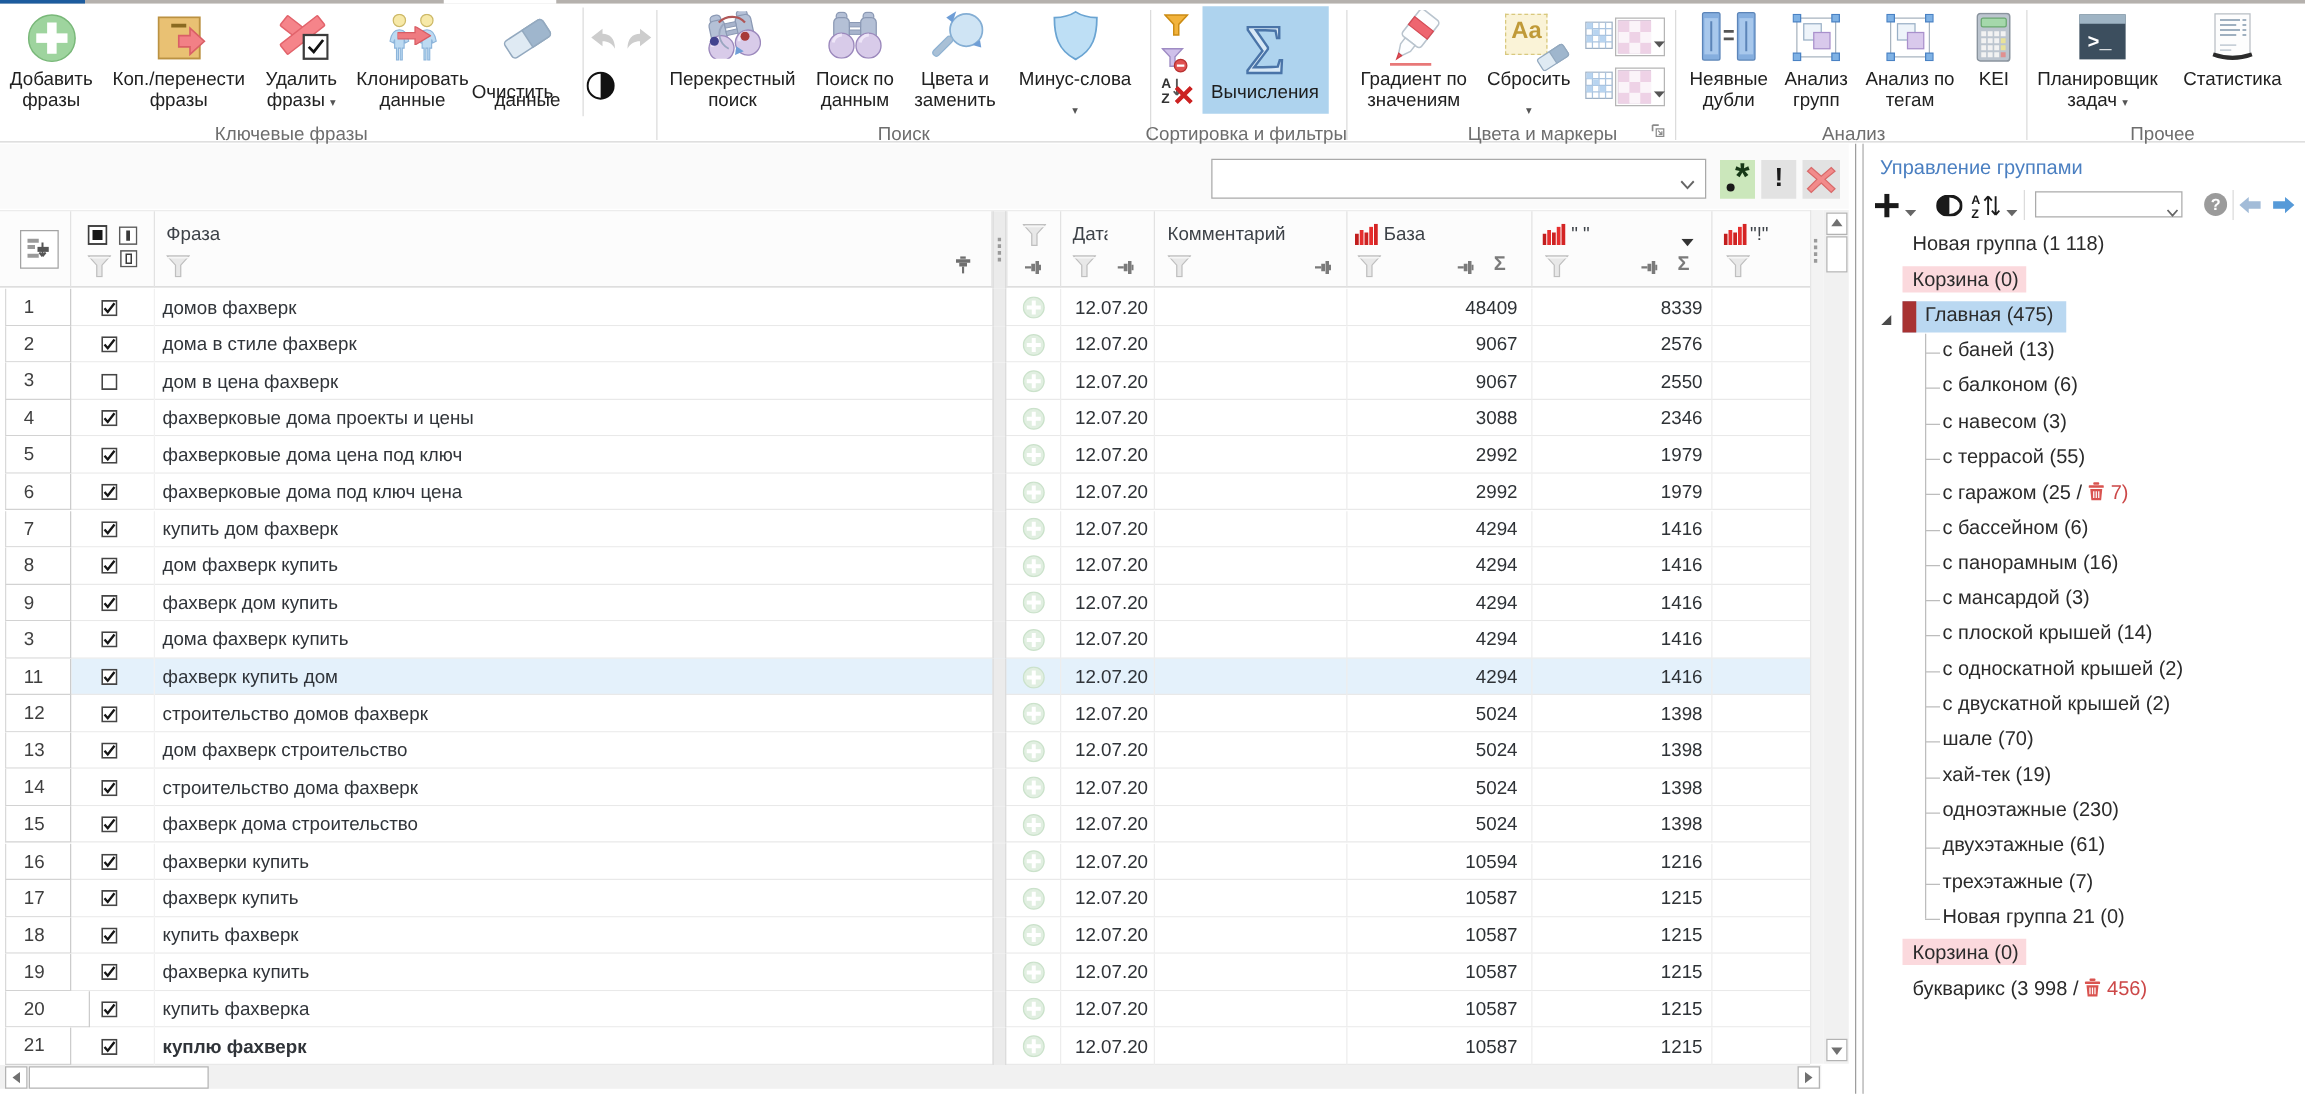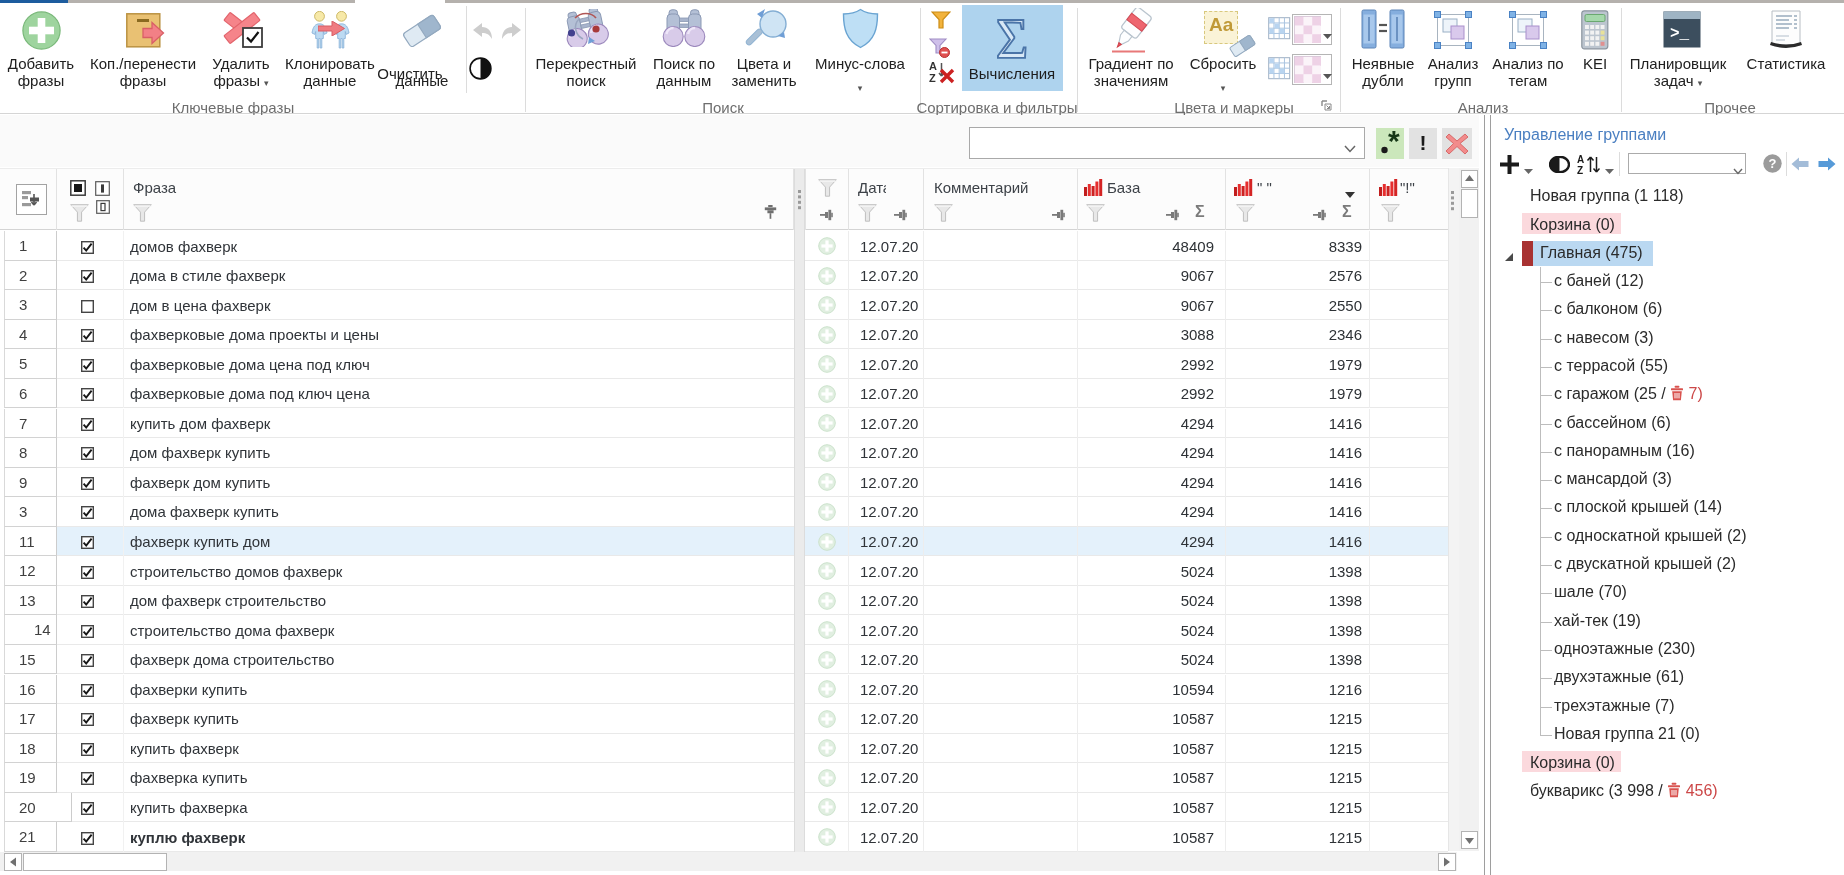--- a/index.html
+++ b/index.html
@@ -759,21 +759,21 @@
 <div style="position:absolute;left:818px;top:591.6px;width:18px;height:18px;"><svg width="18" height="18" viewBox="0 0 18 18" style="">
         <circle cx="9" cy="9" r="8.3" fill="#e1efe1" stroke="#cbe2cb" stroke-width="1"></circle>
         <rect x="7.4" y="3.4" width="3.2" height="11.2" fill="#fff"></rect>
         <rect x="3.4" y="7.4" width="11.2" height="3.2" fill="#fff"></rect>
       </svg></div>
 <div class="cell" style="left:860px;top:592.1px;">12.07.20</div>
 <div class="num" style="left:1078px;top:592.1px;width:136px;">5024</div>
 <div class="num" style="left:1226px;top:592.1px;width:136px;">1398</div>
 <div style="position:absolute;left:56px;top:615.4px;width:1392px;height:29.6px;background:#fff;border-bottom:1px solid #e9e9e9;"></div>
 <div style="position:absolute;left:0;top:615.4px;width:57px;height:29.6px;background:#fff;"></div>
-<div style="position:absolute;left:4px;top:615.4px;width:53px;height:29.6px;background:#fff;border-bottom:1px solid #d2d2d2;border-right:1px solid #cccccc;border-left:1px solid #d9d9d9;font-size:15px;color:#3f3f3f;text-align:left;padding-left:29px;line-height:29.6px;">14</div>
+<div style="position:absolute;left:4px;top:615.4px;width:53px;height:29.6px;background:#fff;border-bottom:1px solid #d2d2d2;border-right:1px solid #cccccc;border-left:1px solid #d9d9d9;font-size:15px;color:#3f3f3f;text-align:left;padding-left:14px;line-height:29.6px;">14</div>
 <div style="position:absolute;left:123px;top:615.4px;width:1px;height:29.6px;background:#f1f1f1;"></div>
 <div style="position:absolute;left:848px;top:615.4px;width:1px;height:29.6px;background:#ededed;"></div>
 <div style="position:absolute;left:923px;top:615.4px;width:1px;height:29.6px;background:#ededed;"></div>
 <div style="position:absolute;left:1077px;top:615.4px;width:1px;height:29.6px;background:#ededed;"></div>
 <div style="position:absolute;left:1225px;top:615.4px;width:1px;height:29.6px;background:#ededed;"></div>
 <div style="position:absolute;left:1369px;top:615.4px;width:1px;height:29.6px;background:#ededed;"></div>
 <div style="position:absolute;left:794px;top:615.4px;width:11px;height:29.6px;background:#ebebeb;border-left:1px solid #dcdcdc;border-right:1px solid #dcdcdc;"></div>
 <div style="position:absolute;left:81px;top:623.6px;width:13px;height:13px;"><svg width="13" height="13" viewBox="0 0 13 13" style="">
         <rect x="0.7" y="0.7" width="11.6" height="11.6" fill="#fff" stroke="#454545" stroke-width="1.4"></rect>
         <path d="M2.6 6.6 L5.2 9.6 L10.6 2.6" stroke="#161616" stroke-width="1.9" fill="none"></path>
@@ -1008,21 +1008,21 @@
 <div style="position:absolute;left:1522px;top:213px;width:99px;height:21px;background:#fbd9dd;"></div>
 <div class="tree" style="left:1530px;top:215.7px;">Корзина (0)</div>
 <div style="position:absolute;left:1522px;top:241px;width:131px;height:25px;background:#bad8f1;"></div>
 <div style="position:absolute;left:1522px;top:241px;width:11px;height:25px;background:#a83232;"></div>
 <div style="position:absolute;left:1504px;top:248px;width:10px;height:10px;"><svg width="10" height="10" viewBox="0 0 10 10" style="">
         <path d="M9 1 V9 H1 Z" fill="#4a4a4a"></path>
       </svg></div>
 <div class="tree" style="left:1540px;top:243.8px;">Главная (475)</div>
 <div style="position:absolute;left:1540px;top:267px;width:1px;height:468px;background:#bdbdbd;"></div>
 <div style="position:absolute;left:1540px;top:282.0px;width:12px;height:1px;background:#bdbdbd;"></div>
-<div class="tree" style="left:1554px;top:272.0px;">с баней (12)</div>
+<div class="tree" style="left:1554px;top:272.0px;">с баней (13)</div>
 <div style="position:absolute;left:1540px;top:310.3px;width:12px;height:1px;background:#bdbdbd;"></div>
 <div class="tree" style="left:1554px;top:300.3px;">с балконом (6)</div>
 <div style="position:absolute;left:1540px;top:338.6px;width:12px;height:1px;background:#bdbdbd;"></div>
 <div class="tree" style="left:1554px;top:328.6px;">с навесом (3)</div>
 <div style="position:absolute;left:1540px;top:366.9px;width:12px;height:1px;background:#bdbdbd;"></div>
 <div class="tree" style="left:1554px;top:356.9px;">с террасой (55)</div>
 <div style="position:absolute;left:1540px;top:395.2px;width:12px;height:1px;background:#bdbdbd;"></div>
 <div class="tree" style="left:1554px;top:385.2px;">с гаражом (25 / <span style="display:inline-block;vertical-align:-2px;"><svg width="14" height="16" viewBox="0 0 14 16" style="">
           <rect x="1" y="3.2" width="12" height="2" rx="0.5" fill="#d9534f"></rect>
           <rect x="4.6" y="0.8" width="4.8" height="2" rx="0.8" fill="#d9534f"></rect>

